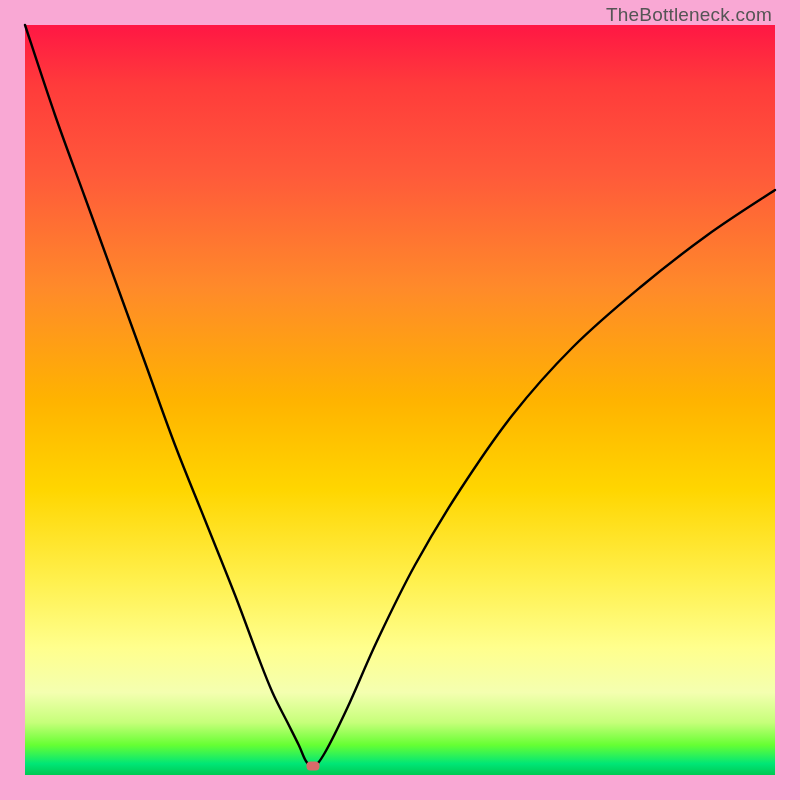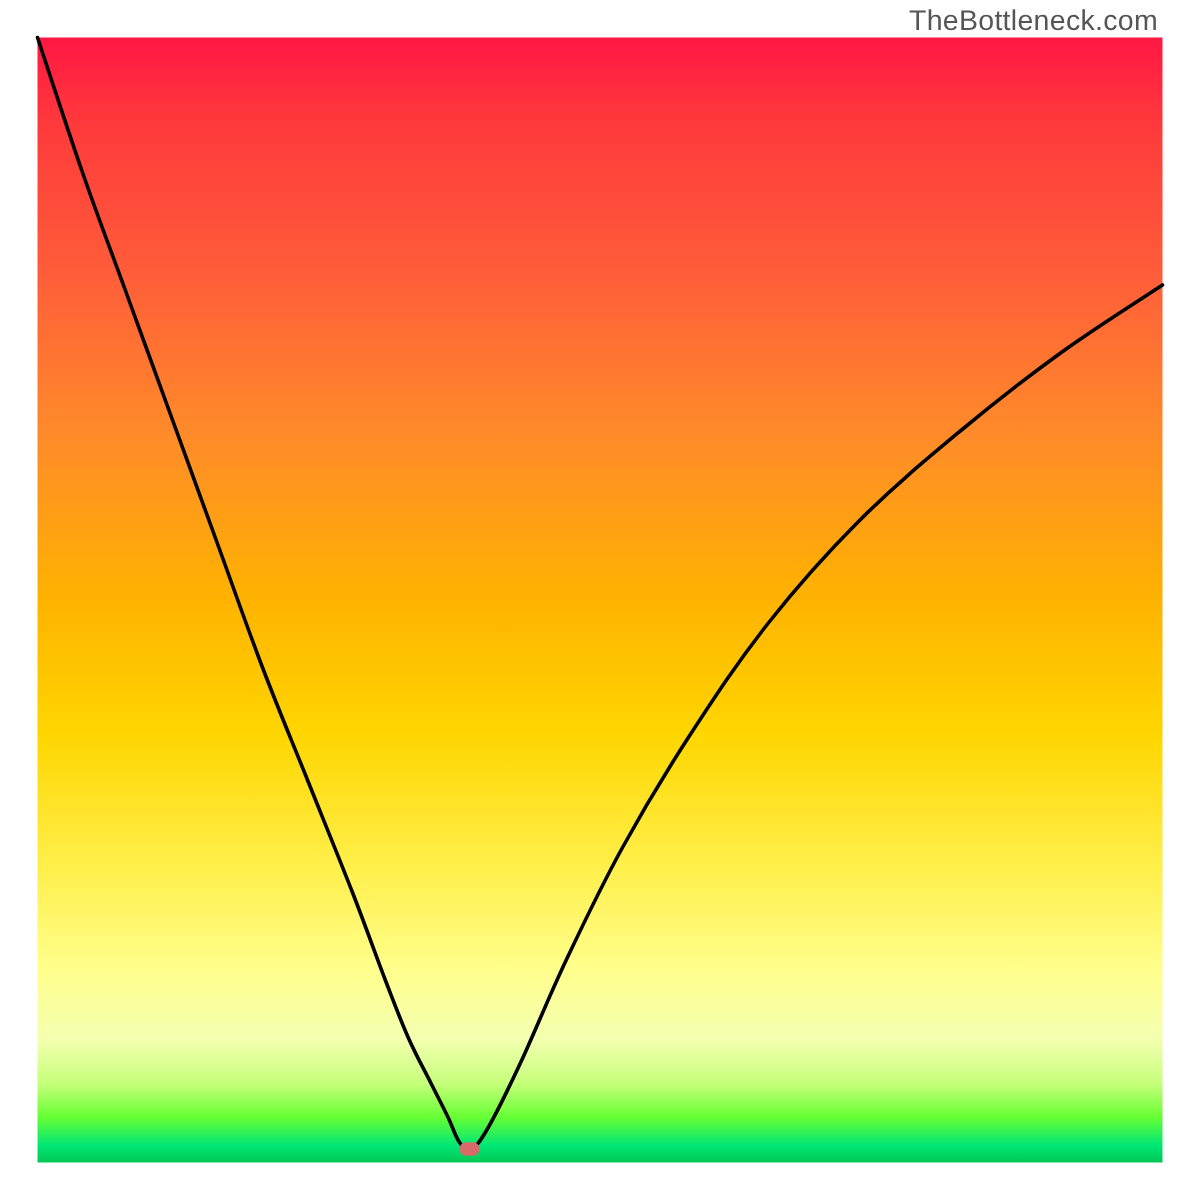--- a/index.html
+++ b/index.html
@@ -8,21 +8,21 @@
     width: 800px;
     height: 800px;
     background: #000;
     font-family: Arial, Helvetica, sans-serif;
     overflow: hidden;
   }
   .outer {
     position: relative;
     width: 800px;
     height: 800px;
-    background: #ffffff;
+    background: #f9a8d4;
     text-align: center;
   }
   .plot-area {
     position: absolute;
     left: 25px;
     top: 25px;
     width: 750px;
     height: 750px;
     
     background: linear-gradient(

